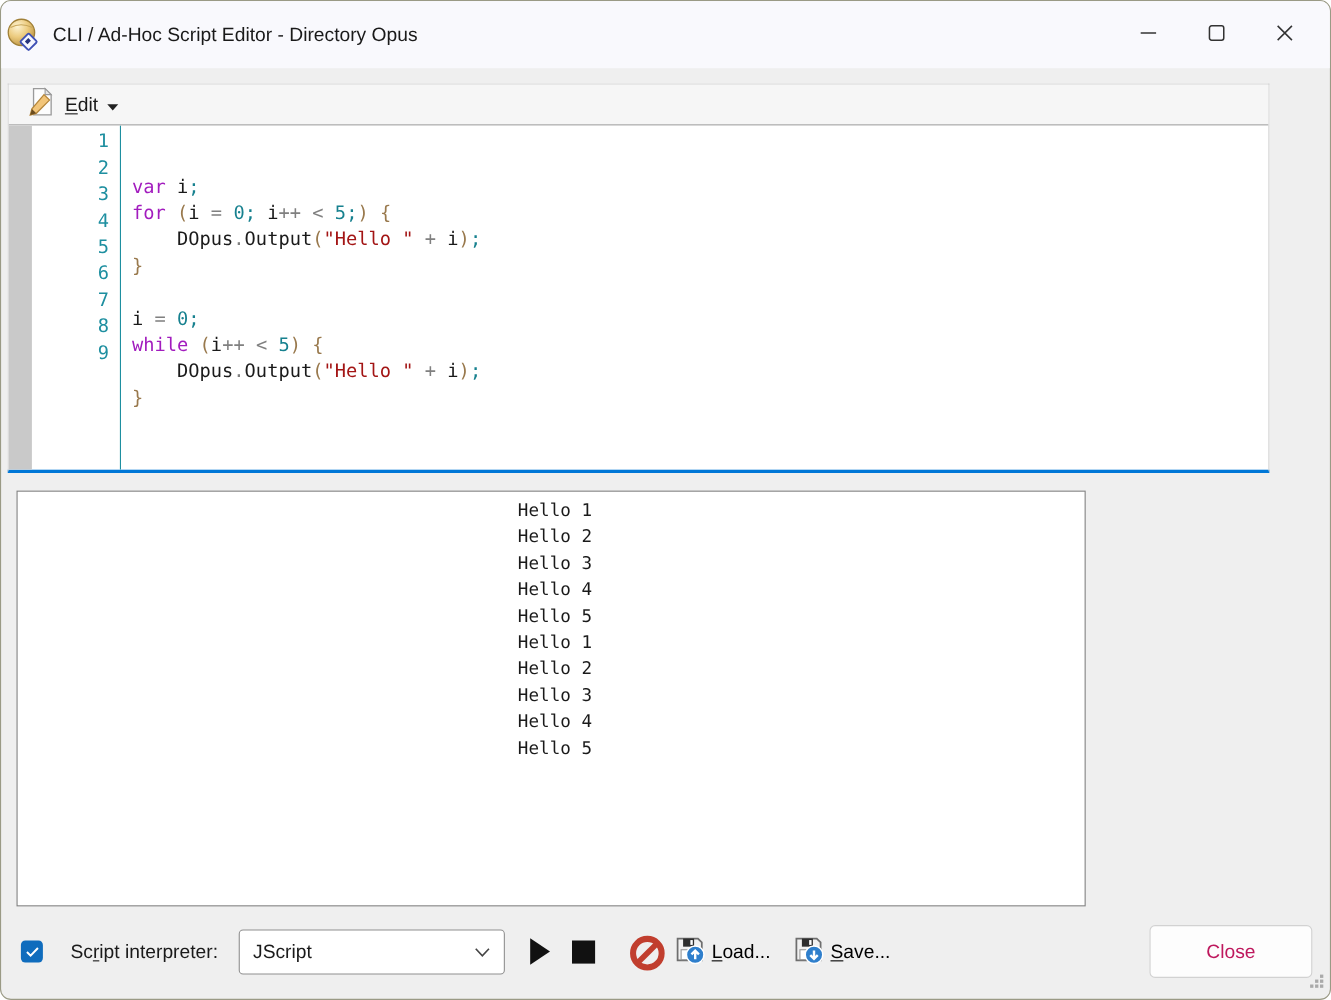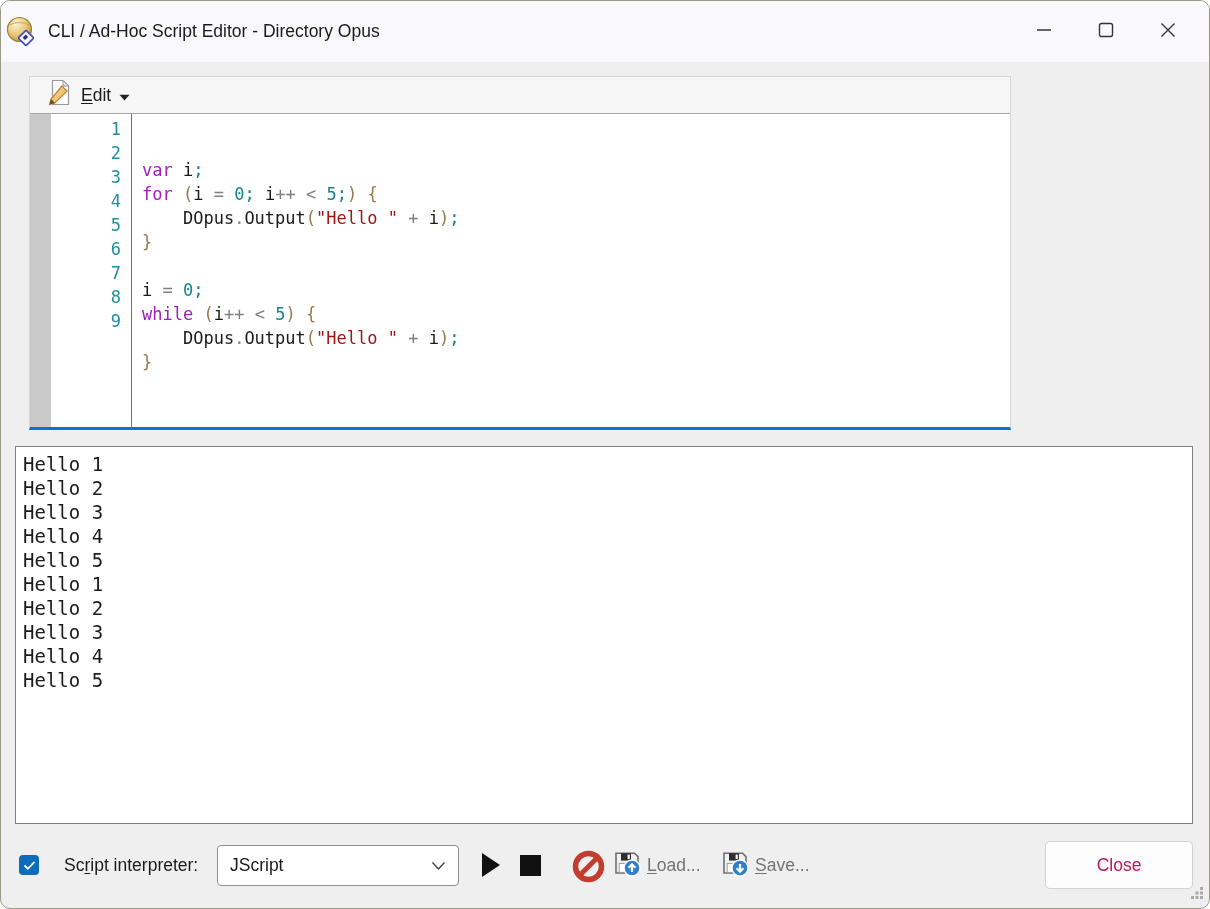--- a/index.html
+++ b/index.html
@@ -8,51 +8,51 @@
     border:1px solid #9a9a85;border-radius:10px;overflow:hidden;
     background:#efefef;font-family:"Liberation Sans",sans-serif;color:#1a1a1a;
   }
   
   .titlebar{position:absolute;left:0;top:0;right:0;height:61px;background:#f9f9fd;display:flex;align-items:center;padding-left:4px;box-sizing:border-box;}
   .app-icon{width:32px;height:32px;flex:none;margin-right:11px;}
   .win-title{font-size:17.5px;}
   .win-controls{position:absolute;right:10px;top:0;height:57px;display:flex;}
   .win-btn{width:62px;height:57px;display:flex;align-items:center;justify-content:center;background:none;border:none;cursor:default;}
   
-  .editor-panel{position:absolute;left:28px;top:75px;width:982px;height:354px;box-sizing:border-box;
+  .editor-panel{position:absolute;left:6px;top:75px;width:1147px;height:354px;box-sizing:border-box;
     background:#ffffff;border:1px solid #d5d5d5;border-bottom:3px solid var(--blue-border);}
   .edit-row{height:37px;background:#f6f6f6;border-bottom:1px solid #a6a6a6;display:flex;align-items:center;padding-left:13px;box-sizing:border-box;}
   .edit-menu-btn{display:flex;align-items:center;gap:8px;background:none;border:none;font-family:inherit;font-size:17.5px;color:#1a1a1a;padding:2px 4px;}
   .code-area{position:absolute;left:0;top:37px;right:0;bottom:0;overflow:hidden;
     font-family:"DejaVu Sans Mono",monospace;font-size:17px;line-height:24px;}
   .gutter-strip{position:absolute;left:0;top:0;bottom:0;width:21px;background:#c9c9c9;}
   .ln-sep{position:absolute;left:101px;top:0;bottom:0;width:1px;background:var(--c-ln);}
   #code-lines{position:absolute;left:21px;top:3px;right:0;}
   .code-line{display:flex;height:24px;}
   .ln{flex:none;width:80px;box-sizing:border-box;text-align:right;padding-right:10px;color:var(--c-ln);}
   .code-text{flex:1;white-space:pre;padding-left:11px;margin-top:41px;}
   .code-line.current .code-text{background:var(--cur-bg);}
   .tk-kw{color:var(--c-kw);} .tk-num{color:var(--c-num);} .tk-str{color:var(--c-str);}
   .tk-op{color:var(--c-op);} .tk-br{color:var(--c-br);} .tk-pl{color:var(--c-pl);}
   
-  .output-panel{position:absolute;left:14px;top:445px;width:1178px;height:378px;box-sizing:border-box;
+  .output-panel{position:absolute;left:14px;top:445px;width:972px;height:378px;box-sizing:border-box;
     background:#ffffff;border:1px solid #7f7f7f;overflow:hidden;
-    font-family:"DejaVu Sans Mono",monospace;font-size:19px;line-height:24px;padding:5px 0 0 7px;}
+    font-family:"DejaVu Sans Mono",monospace;font-size:16px;line-height:24px;padding:5px 0 0 7px;text-align:center;}
   .out-line{height:24px;white-space:pre;}
   
   .chk-group{position:absolute;top:840px;height:48px;display:flex;align-items:center;gap:25px;}
   .cb{width:20px;height:20px;border-radius:4px;background:var(--accent);display:flex;align-items:center;justify-content:center;flex:none;}
   .chk-label{font-size:17.5px;}
   .combo{position:absolute;left:216px;top:844px;width:242px;height:41px;box-sizing:border-box;background:#fff;
     border:1px solid #8f8f8f;border-radius:4px;display:flex;align-items:center;padding:0 12px;font-size:17.5px;}
   .combo-chevron{margin-left:auto;}
   .tool-btn{position:absolute;background:none;border:none;padding:0;display:flex;align-items:center;justify-content:center;}
   .play-shape{width:0;height:0;border-left:18px solid #111;border-top:12px solid transparent;border-bottom:12px solid transparent;}
   .stop-shape{width:21px;height:21px;background:#111;}
-  .file-btn{position:absolute;top:840px;height:48px;display:flex;align-items:center;gap:6px;background:none;border:none;font-family:inherit;font-size:17.5px;color:#737373;padding:0;}
+  .file-btn{position:absolute;top:840px;height:48px;display:flex;align-items:center;gap:6px;background:none;border:none;font-family:inherit;font-size:17.5px;color:#000000;padding:0;}
   .close-btn{position:absolute;left:1044px;top:840px;width:148px;height:48px;box-sizing:border-box;
     background:#fdfdfd;border:1px solid #d2d2d2;border-radius:5px;font-family:inherit;font-size:17.5px;color:#be185d;}
   .resize-grip{position:absolute;right:5px;bottom:4px;}
   u{text-underline-offset:2px;}
 </style>
 </head>
 <body>
 
 <div class="window">
 

